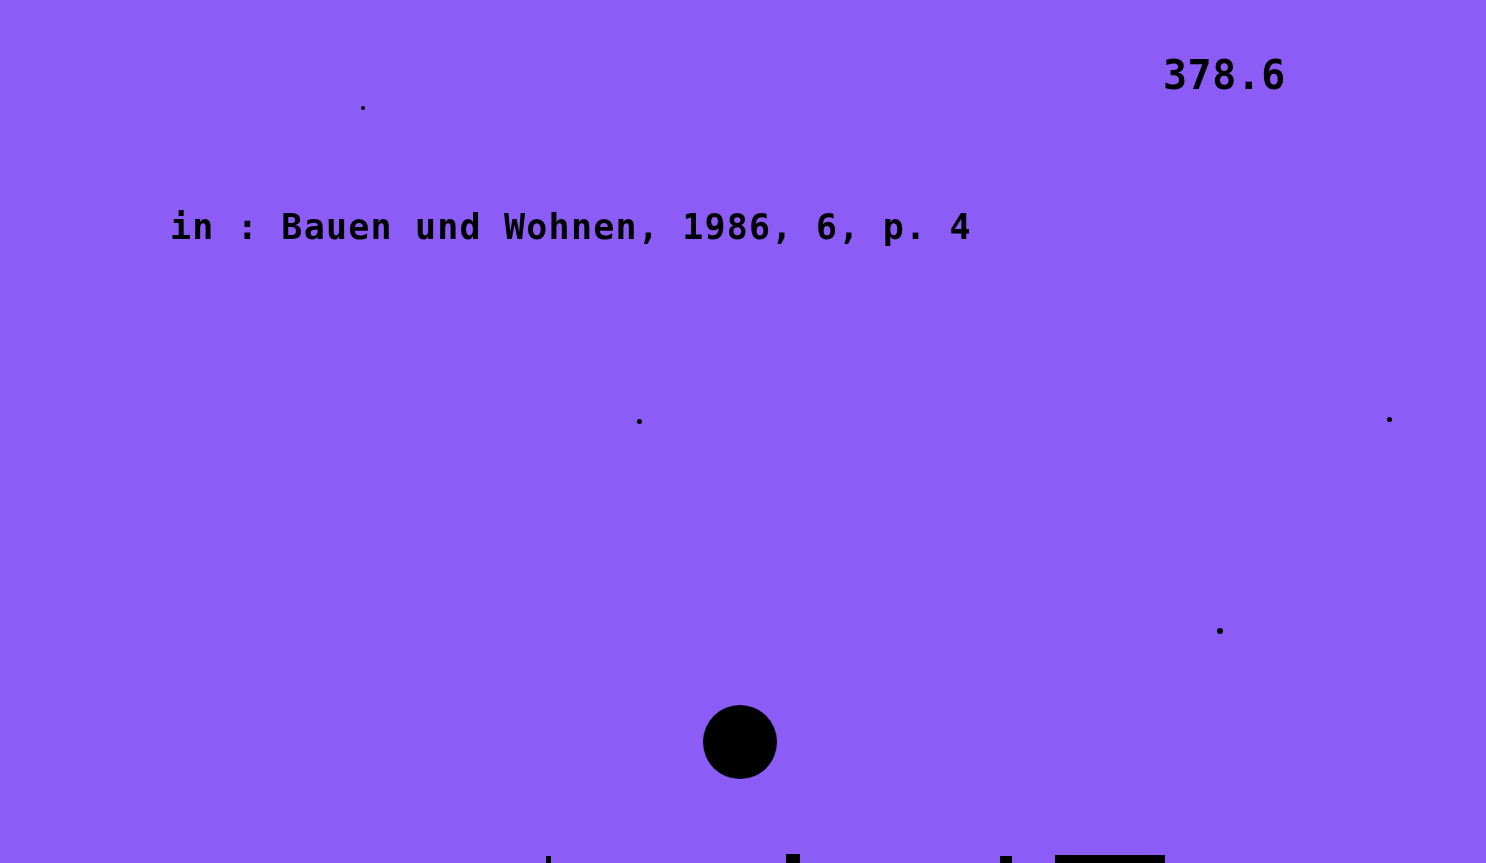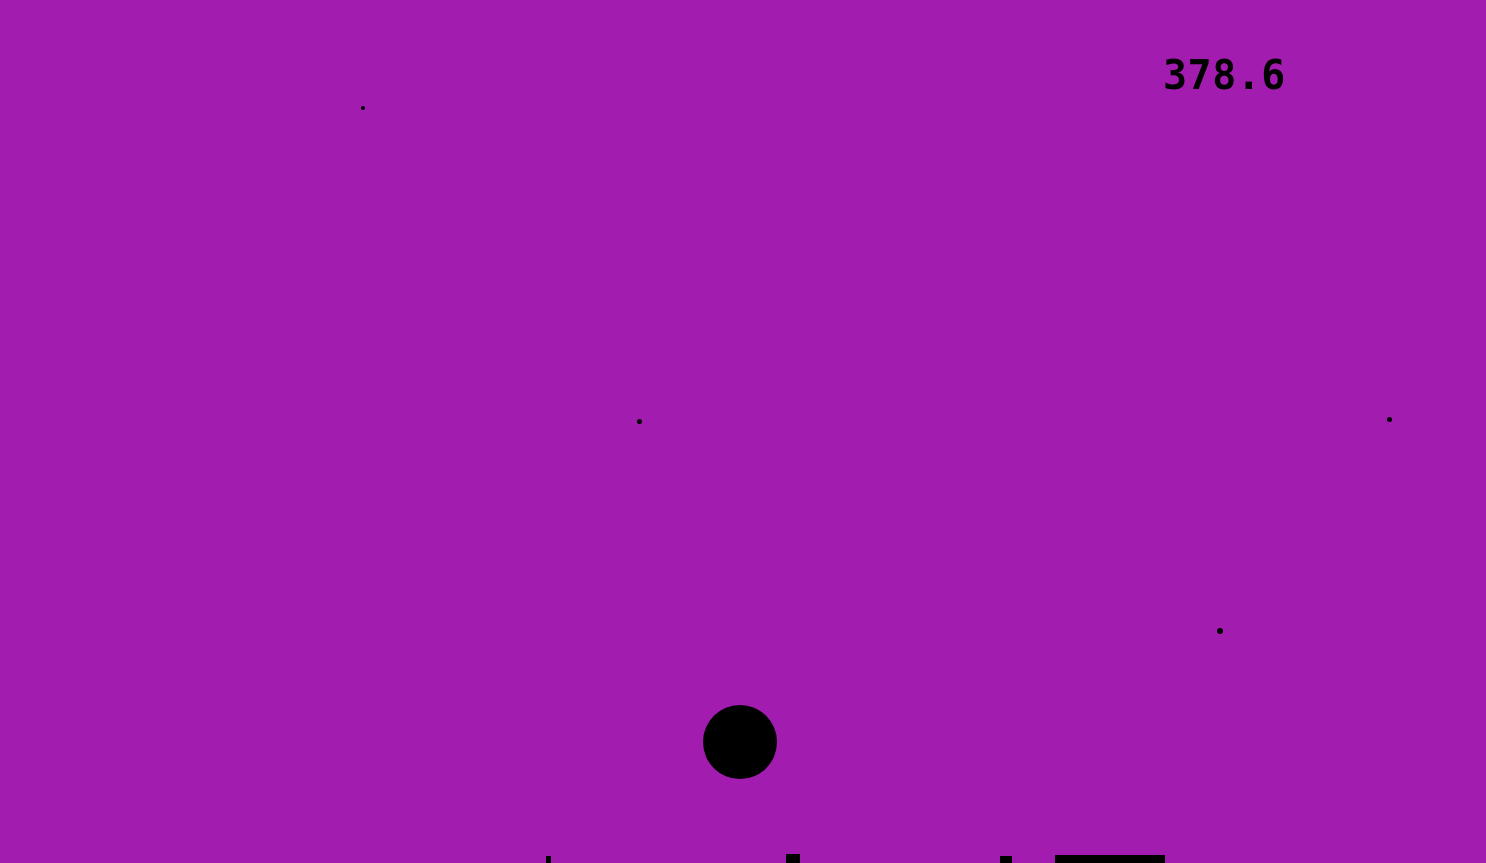--- a/index.html
+++ b/index.html
@@ -12,21 +12,21 @@
     height: 863px;
     position: relative;
     overflow: hidden;
     font-family: "DejaVu Sans Mono", monospace;
     color: #000000;
   }
 
   .page {
     position: absolute;
     inset: 0;
-    background: #a21caf;
+    background: #8b5cf6;
     padding-left: 47px;
   }
 
   .classmark {
     position: absolute;
     left: 1163px;
     top: 55px;
     font-family: "DejaVu Sans Mono", monospace;
     font-size: 40px;
     font-weight: 700;
@@ -90,20 +90,21 @@
   .edge-4 { left: 1055px; top: 855px; width: 110px; height: 8px; }
 </style>
 </head>
 <body>
 
 <div class="page">
 
   <div class="classmark">378.6</div>
 
 
+  <div class="source-line">in : Bauen und Wohnen, 1986, 6, p. 4</div>
 
   <div class="ink-dot dot-a"></div>
   <div class="ink-dot dot-b"></div>
   <div class="ink-dot dot-c"></div>
   <div class="ink-dot dot-d"></div>
 
   <div class="punch-hole"></div>
 
   <div class="edge-mark edge-1"></div>
   <div class="edge-mark edge-2"></div>

